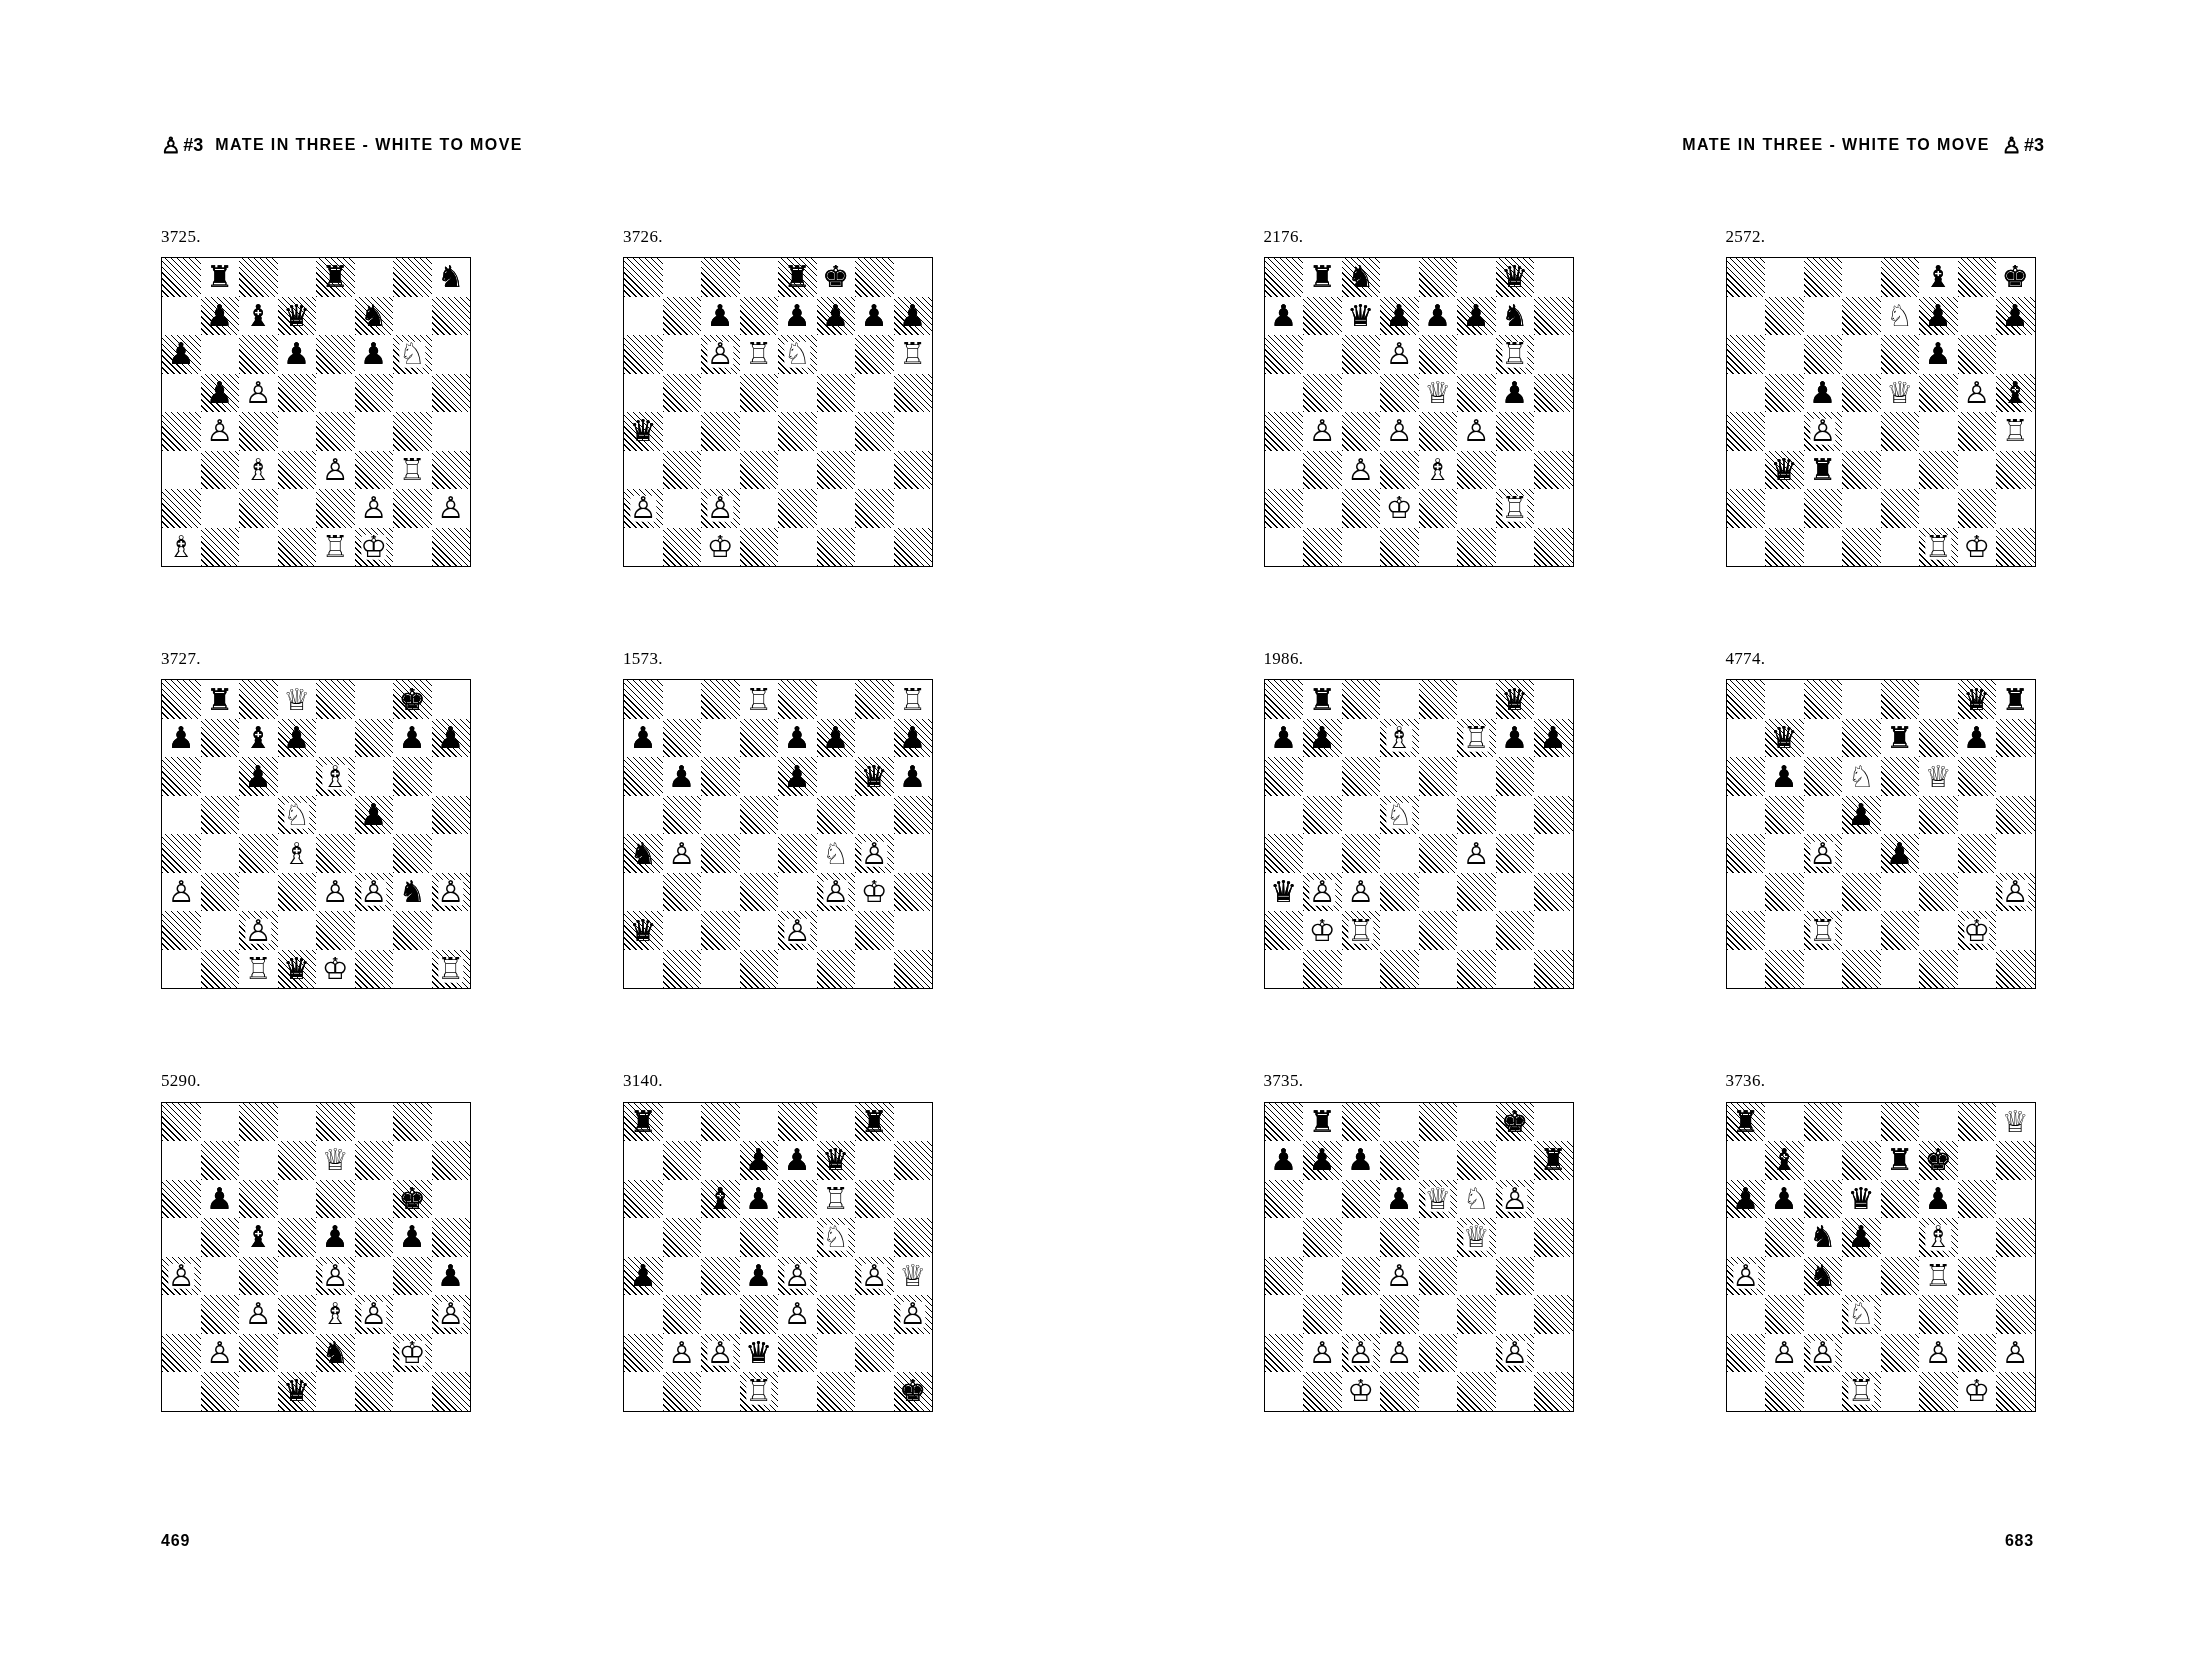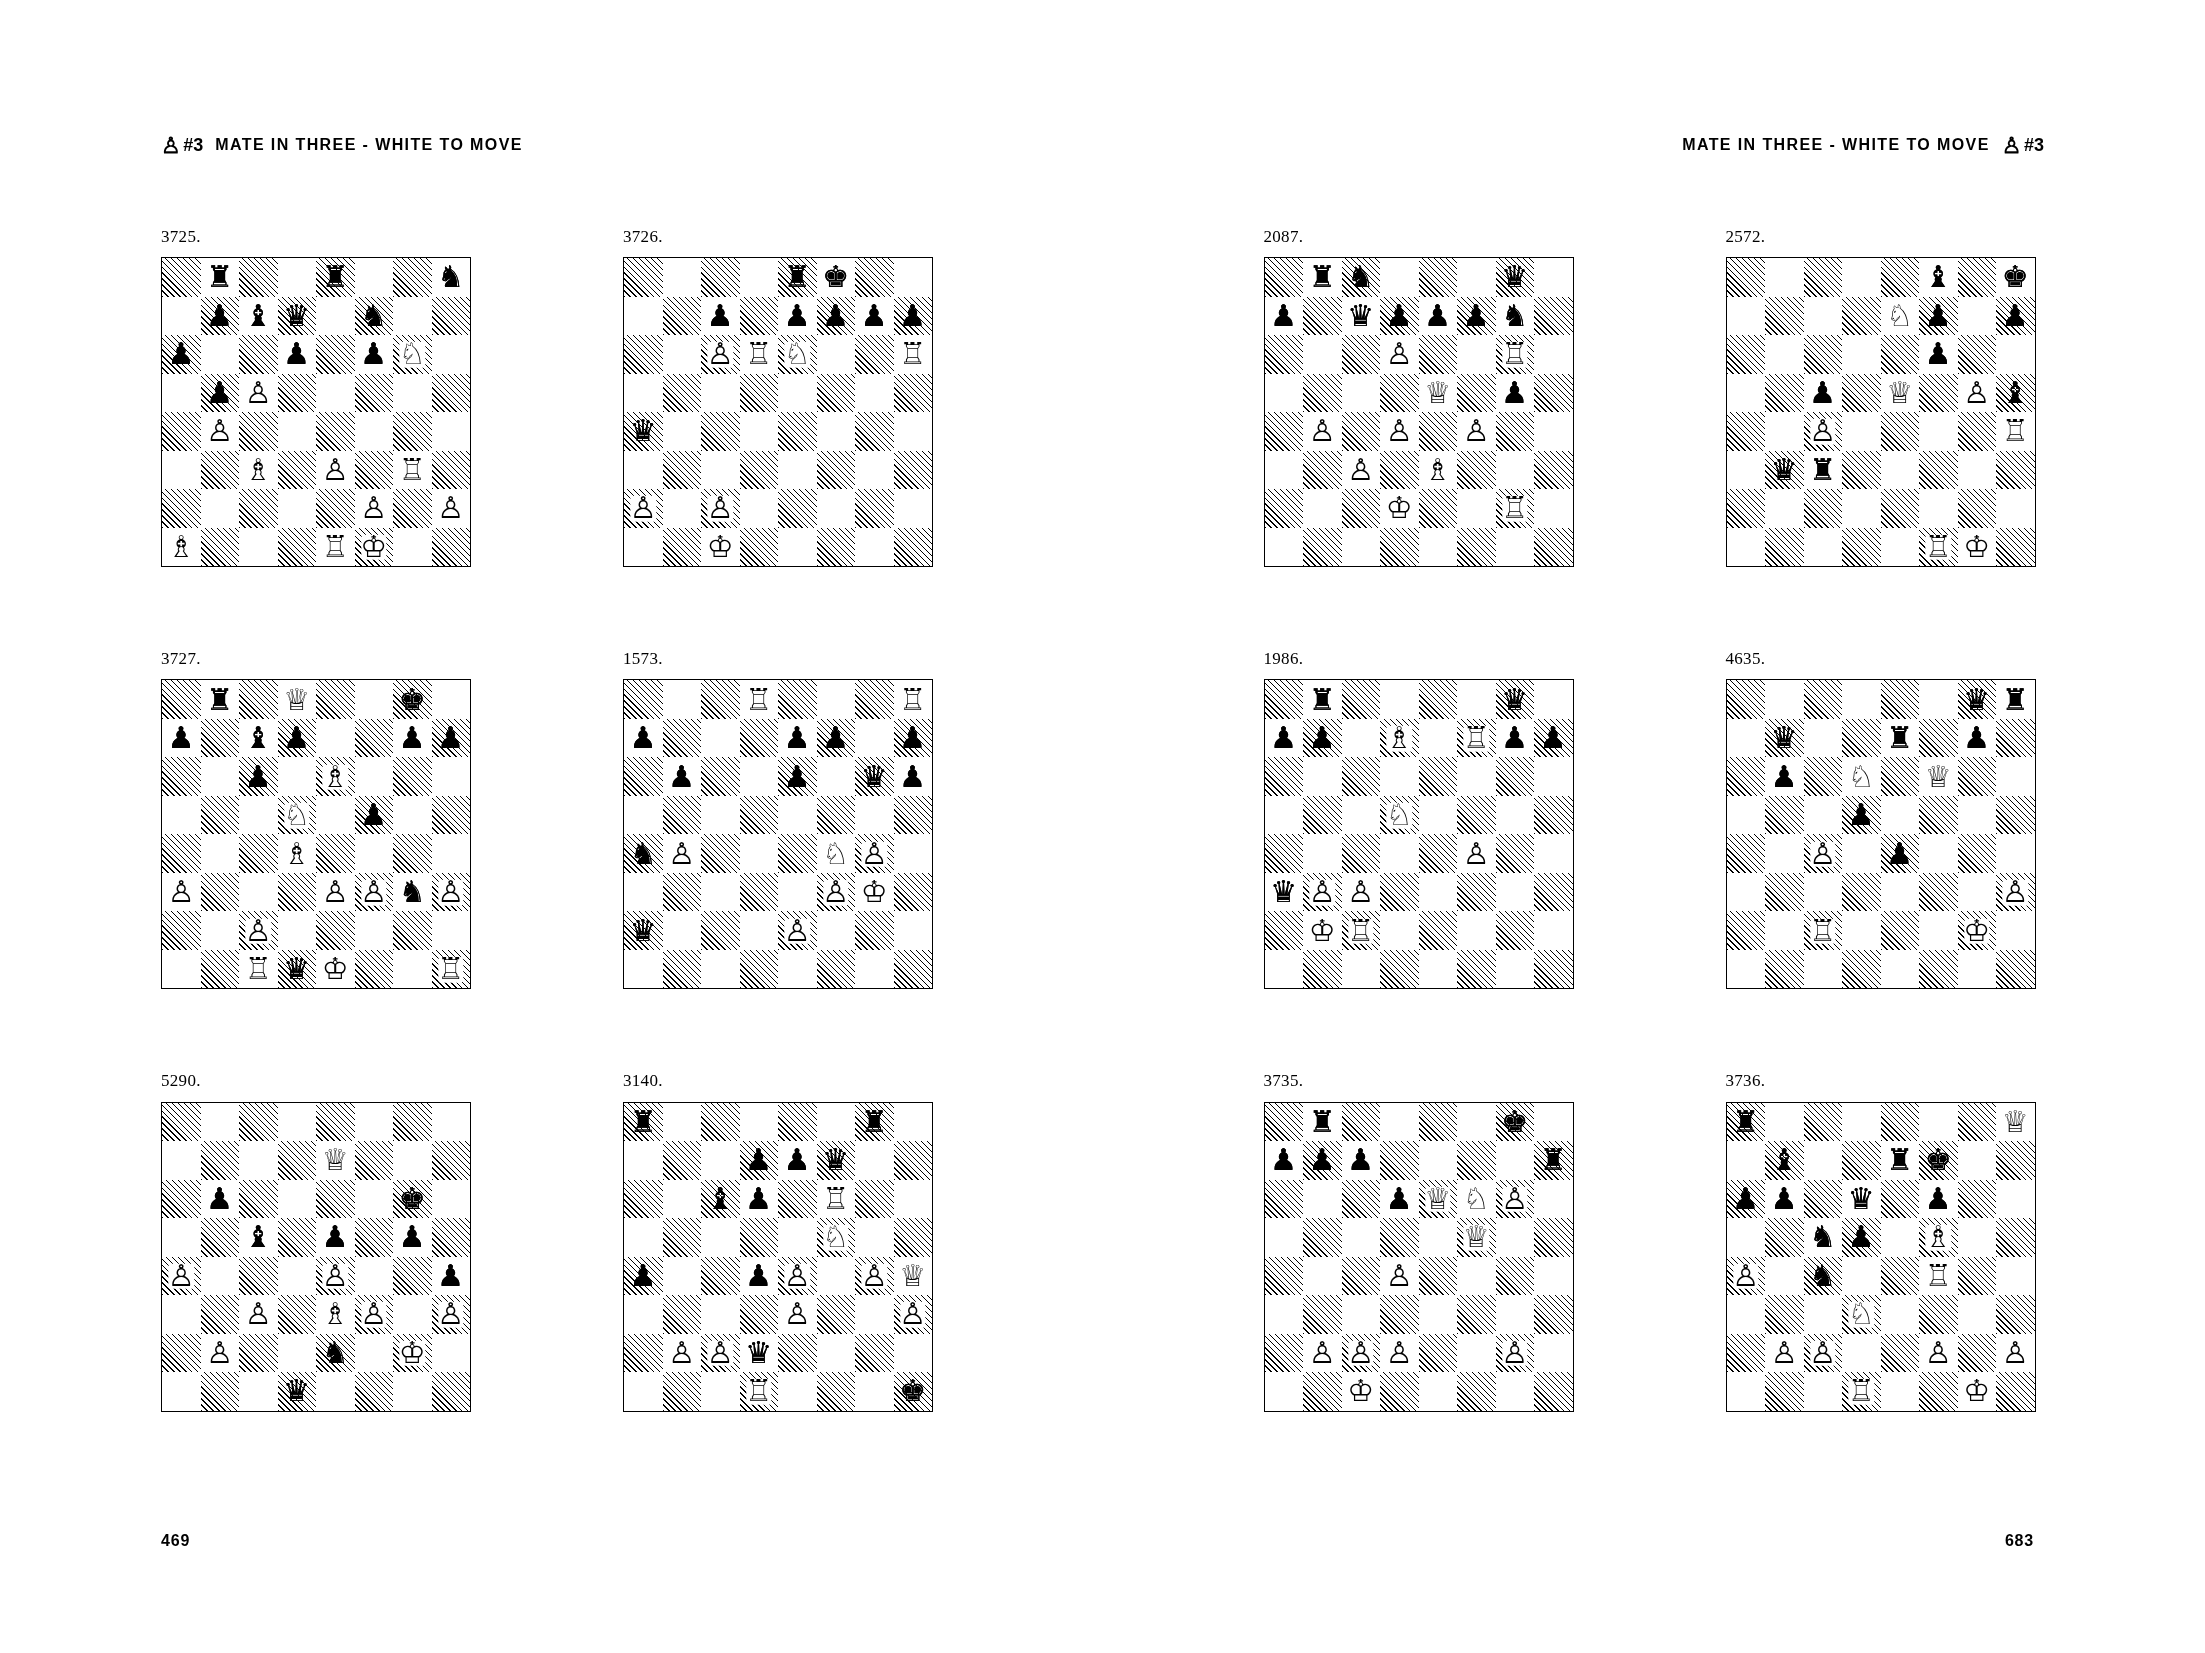--- a/index.html
+++ b/index.html
@@ -807,21 +807,21 @@
     <div class="runhead runhead-right">
       <span>MATE IN THREE - WHITE TO MOVE</span>
       <span class="mark">
         <span class="pawn-glyph">♙</span>
         <span>#3</span>
       </span>
     </div>
 
     <div class="grid">
         <div class="diagram">
-          <div class="diag-label">2087.</div>
+          <div class="diag-label">2176.</div>
           <div class="board">
             <div class="sq dark"></div>
             <div class="sq light">
               <span class="piece b">♜</span>
             </div>
             <div class="sq dark">
               <span class="piece b">♞</span>
             </div>
             <div class="sq light"></div>
             <div class="sq dark"></div>
@@ -1116,21 +1116,21 @@
             <div class="sq dark"></div>
             <div class="sq light"></div>
             <div class="sq dark"></div>
             <div class="sq light"></div>
             <div class="sq dark"></div>
             <div class="sq light"></div>
             <div class="sq dark"></div>
           </div>
         </div>
         <div class="diagram">
-          <div class="diag-label">4635.</div>
+          <div class="diag-label">4774.</div>
           <div class="board">
             <div class="sq dark"></div>
             <div class="sq light"></div>
             <div class="sq dark"></div>
             <div class="sq light"></div>
             <div class="sq dark"></div>
             <div class="sq light"></div>
             <div class="sq dark">
               <span class="piece b">♛</span>
             </div>

